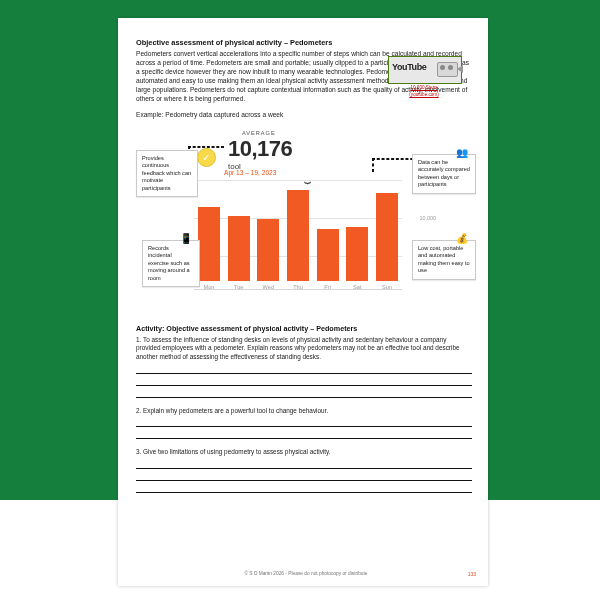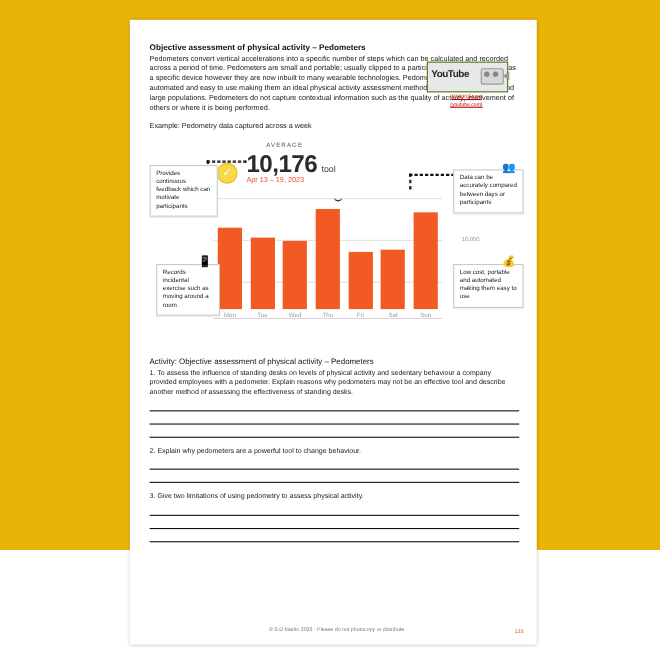--- a/index.html
+++ b/index.html
@@ -10,21 +10,21 @@
   body {
     width: 600px;
     height: 600px;
     font-family: "Liberation Sans", sans-serif;
     overflow: hidden;
   }
   .page {
     position: relative;
     width: 600px;
     height: 500px;
-    background: #eab308;
+    background: #15803d;
   }
   .sheet {
     position: absolute;
     left: 118px;
     top: 18px;
     width: 370px;
     height: 568px;
     background: #ffffff;
     box-shadow: 0 0 3px rgba(0,0,0,0.25);
   }
@@ -130,20 +130,21 @@
   }
   .avg-label {
     font-size: 5.6px;
     color: #555;
     letter-spacing: 1px;
     margin-left: 18px;
   }
   .steps-row {
     display: flex;
     align-items: baseline;
+    flex-direction: column;
   }
   .steps-num {
     font-size: 22px;
     font-weight: bold;
     color: #2b2b2b;
     letter-spacing: -0.5px;
   }
   .steps-unit {
     font-size: 8px;
     color: #3a3a3a;
@@ -262,21 +263,21 @@
   .c-bl { left: 6px;   top: 116px; width: 46px; }
   .c-tr { left: 276px; top: 30px;  width: 52px; }
   .c-br { left: 276px; top: 116px; width: 52px; }
 
   
   .activity {
     margin-top: 2px;
   }
   h2.act-head {
     font-size: 7.2px;
-    font-weight: normal;
+    font-weight: bold;
     color: #111;
     margin: 0 0 3px 0;
   }
   p.q {
     font-size: 6.4px;
     color: #1a1a1a;
     margin: 0 0 3px 0;
     line-height: 1.35;
   }
   .rule {

